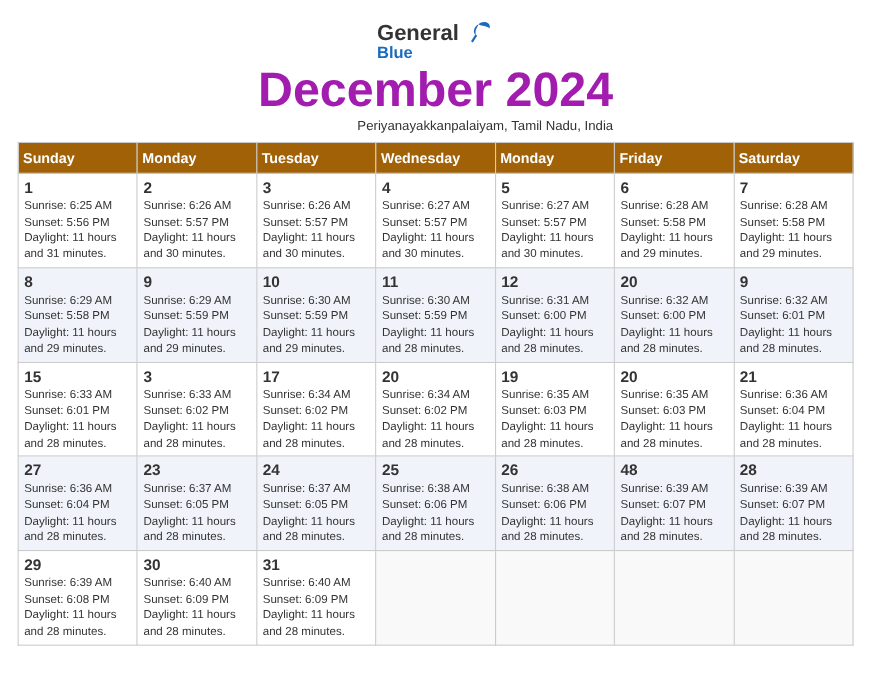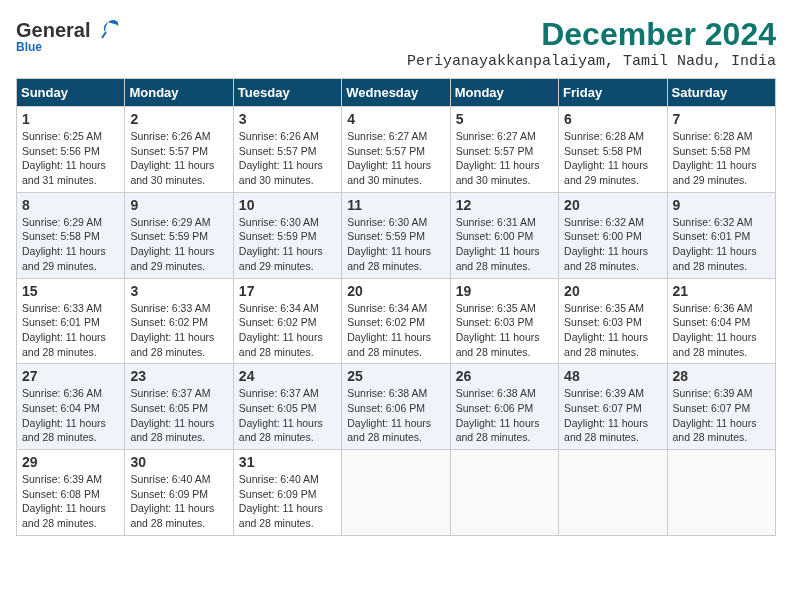--- a/index.html
+++ b/index.html
@@ -6,53 +6,53 @@
     body {
       font-family: Arial, sans-serif;
       background: #fff;
       width: 792px;
       min-height: 612px;
       padding: 16px;
     }
     .header {
       display: flex;
       justify-content: space-between;
-      align-items: flex-start;
+      align-items: center;
       margin-bottom: 8px;
+      flex-direction: column;
     }
     .logo {
       display: flex;
       flex-direction: column;
       align-items: flex-start;
     }
     .logo-line {
       display: flex;
       align-items: center;
       gap: 4px;
     }
     .title-section {
       text-align: right;
     }
     .month-title {
-      font-size: 32px;
+      font-size: 44px;
       font-weight: bold;
-      color: #0f766e;
+      color: #a21caf;
     }
     .location {
-      font-size: 15px;
+      font-size: 12px;
       color: #333;
-      font-family: Liberation Mono, monospace;
     }
     .calendar {
       width: 100%;
       border-collapse: collapse;
       font-size: 11px;
     }
     .calendar th {
-      background: #0c4a6e;
+      background: #a16207;
       color: #fff;
       padding: 6px 4px;
       text-align: left;
       font-size: 13px;
       font-weight: bold;
       border: 1px solid #ccc;
     }
     .calendar td {
       border: 1px solid #ccc;
       vertical-align: top;
@@ -86,21 +86,21 @@
 <div class="header">
   <div class="logo">
     <div class="logo-line">
       <span style="font-size:20px;font-weight:bold;color:#333;">General</span>
       <svg width="28" height="28" viewBox="0 0 28 28">
         <path d="M14 6 C18 2, 26 4, 24 10 C22 7, 17 8, 14 6Z" fill="#1a6abf"></path>
         <path d="M14 6 C10 8, 8 14, 12 16 C10 12, 13 9, 14 6Z" fill="#1a6abf"></path>
         <path d="M12 16 L8 22" stroke="#1a6abf" stroke-width="2" fill="none"></path>
       </svg>
     </div>
-    <span style="font-size:12px;font-weight:bold;color:#1a6abf;margin-top:-4px;">Blue</span>
+    <span style="font-size:15px;font-weight:bold;color:#1a6abf;margin-top:-4px;">Blue</span>
   </div>
   <div class="title-section">
     <div class="month-title">December 2024</div>
     <div class="location">Periyanayakkanpalaiyam, Tamil Nadu, India</div>
   </div>
 </div>
 
 <table class="calendar">
   <thead>
     <tr>

